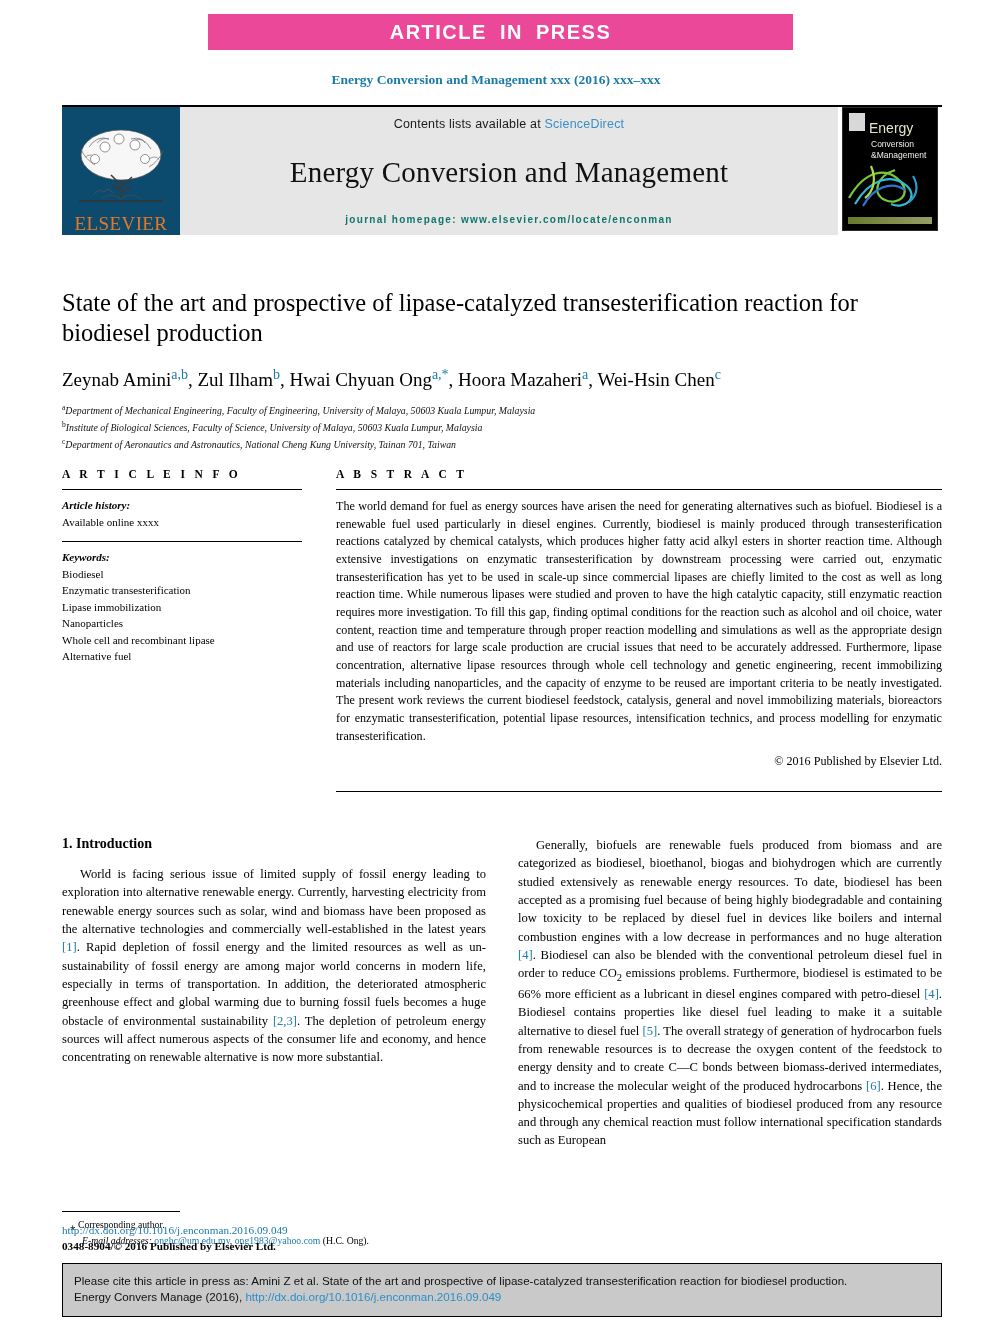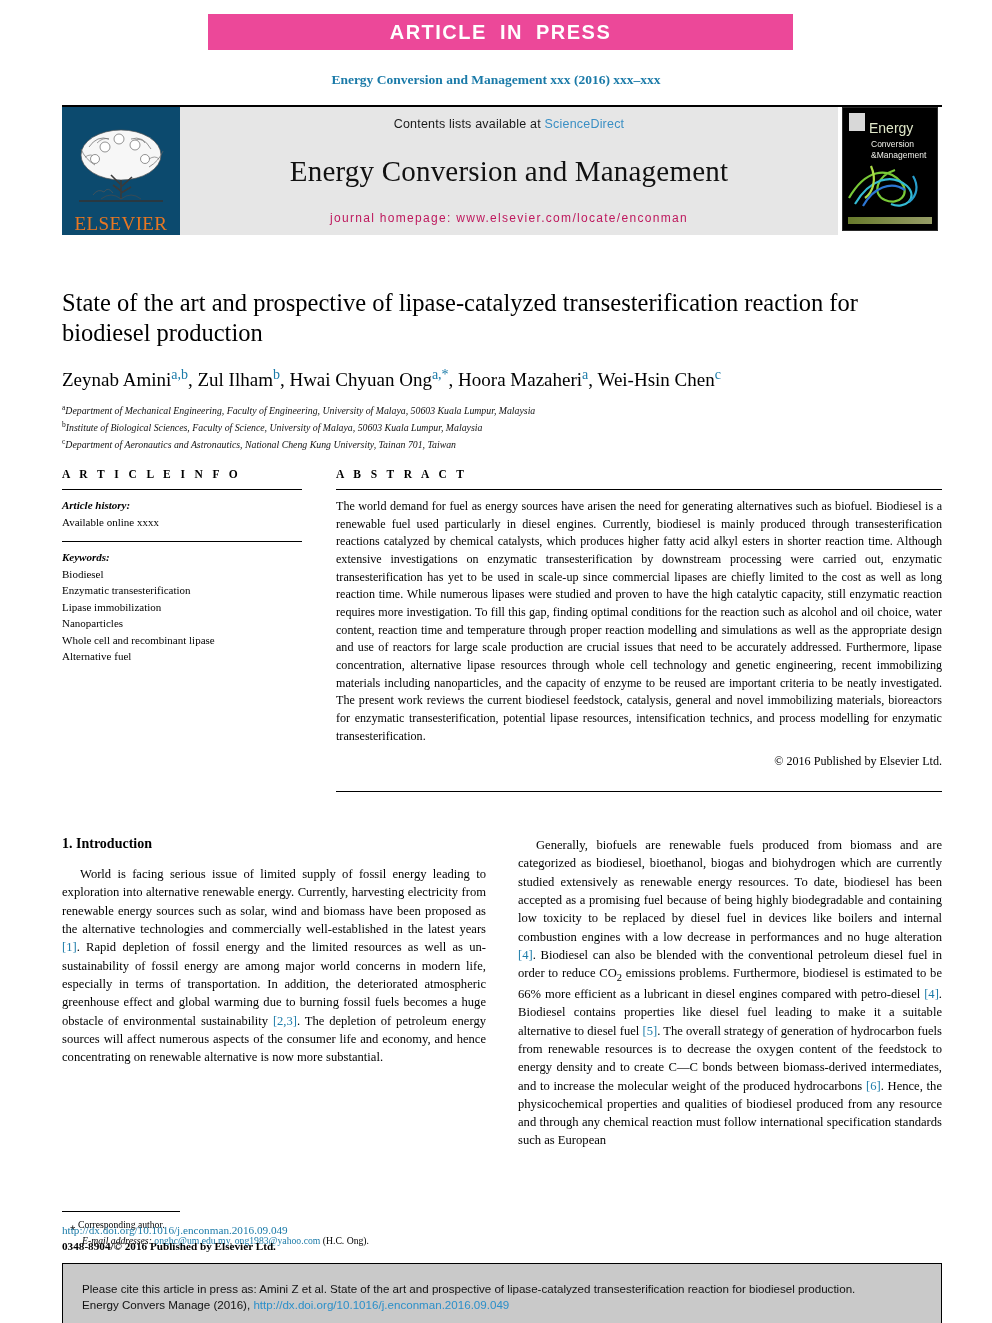--- a/index.html
+++ b/index.html
@@ -108,23 +108,24 @@
   .contents-line .sd { color: #3a8fc4; }
   .journal-title {
     font-family: "Liberation Serif", serif;
     font-size: 29px;
     color: #111111;
     letter-spacing: 0.2px;
     text-align: center;
   }
   .homepage-line {
     font-family: "Liberation Sans", sans-serif;
-    font-size: 12px;
-    color: #be185d;
+    font-size: 10px;
+    color: #0f766e;
     letter-spacing: 1.3px;
+    font-weight: bold;
   }
   .cover-thumb {
     width: 104px;
     flex: 0 0 104px;
     background: #ffffff;
     display: flex;
     align-items: flex-start;
     justify-content: center;
   }
   .cover-art {
@@ -323,21 +324,21 @@
     position: absolute;
     left: 62px;
     top: 1263px;
     width: 880px;
     background: #c9c9c9;
     border: 1.6px solid #000;
     box-sizing: border-box;
     padding: 9px 11px 10px 11px;
   }
   .cite-box p {
-    margin: 8px;
+    margin: 0;
     font-family: "Liberation Sans", sans-serif;
     font-size: 11.6px;
     line-height: 1.42;
     color: #111;
   }
   .cite-box .doi { color: #2b8fc9; }
 </style>
 </head>
 <body>
 

